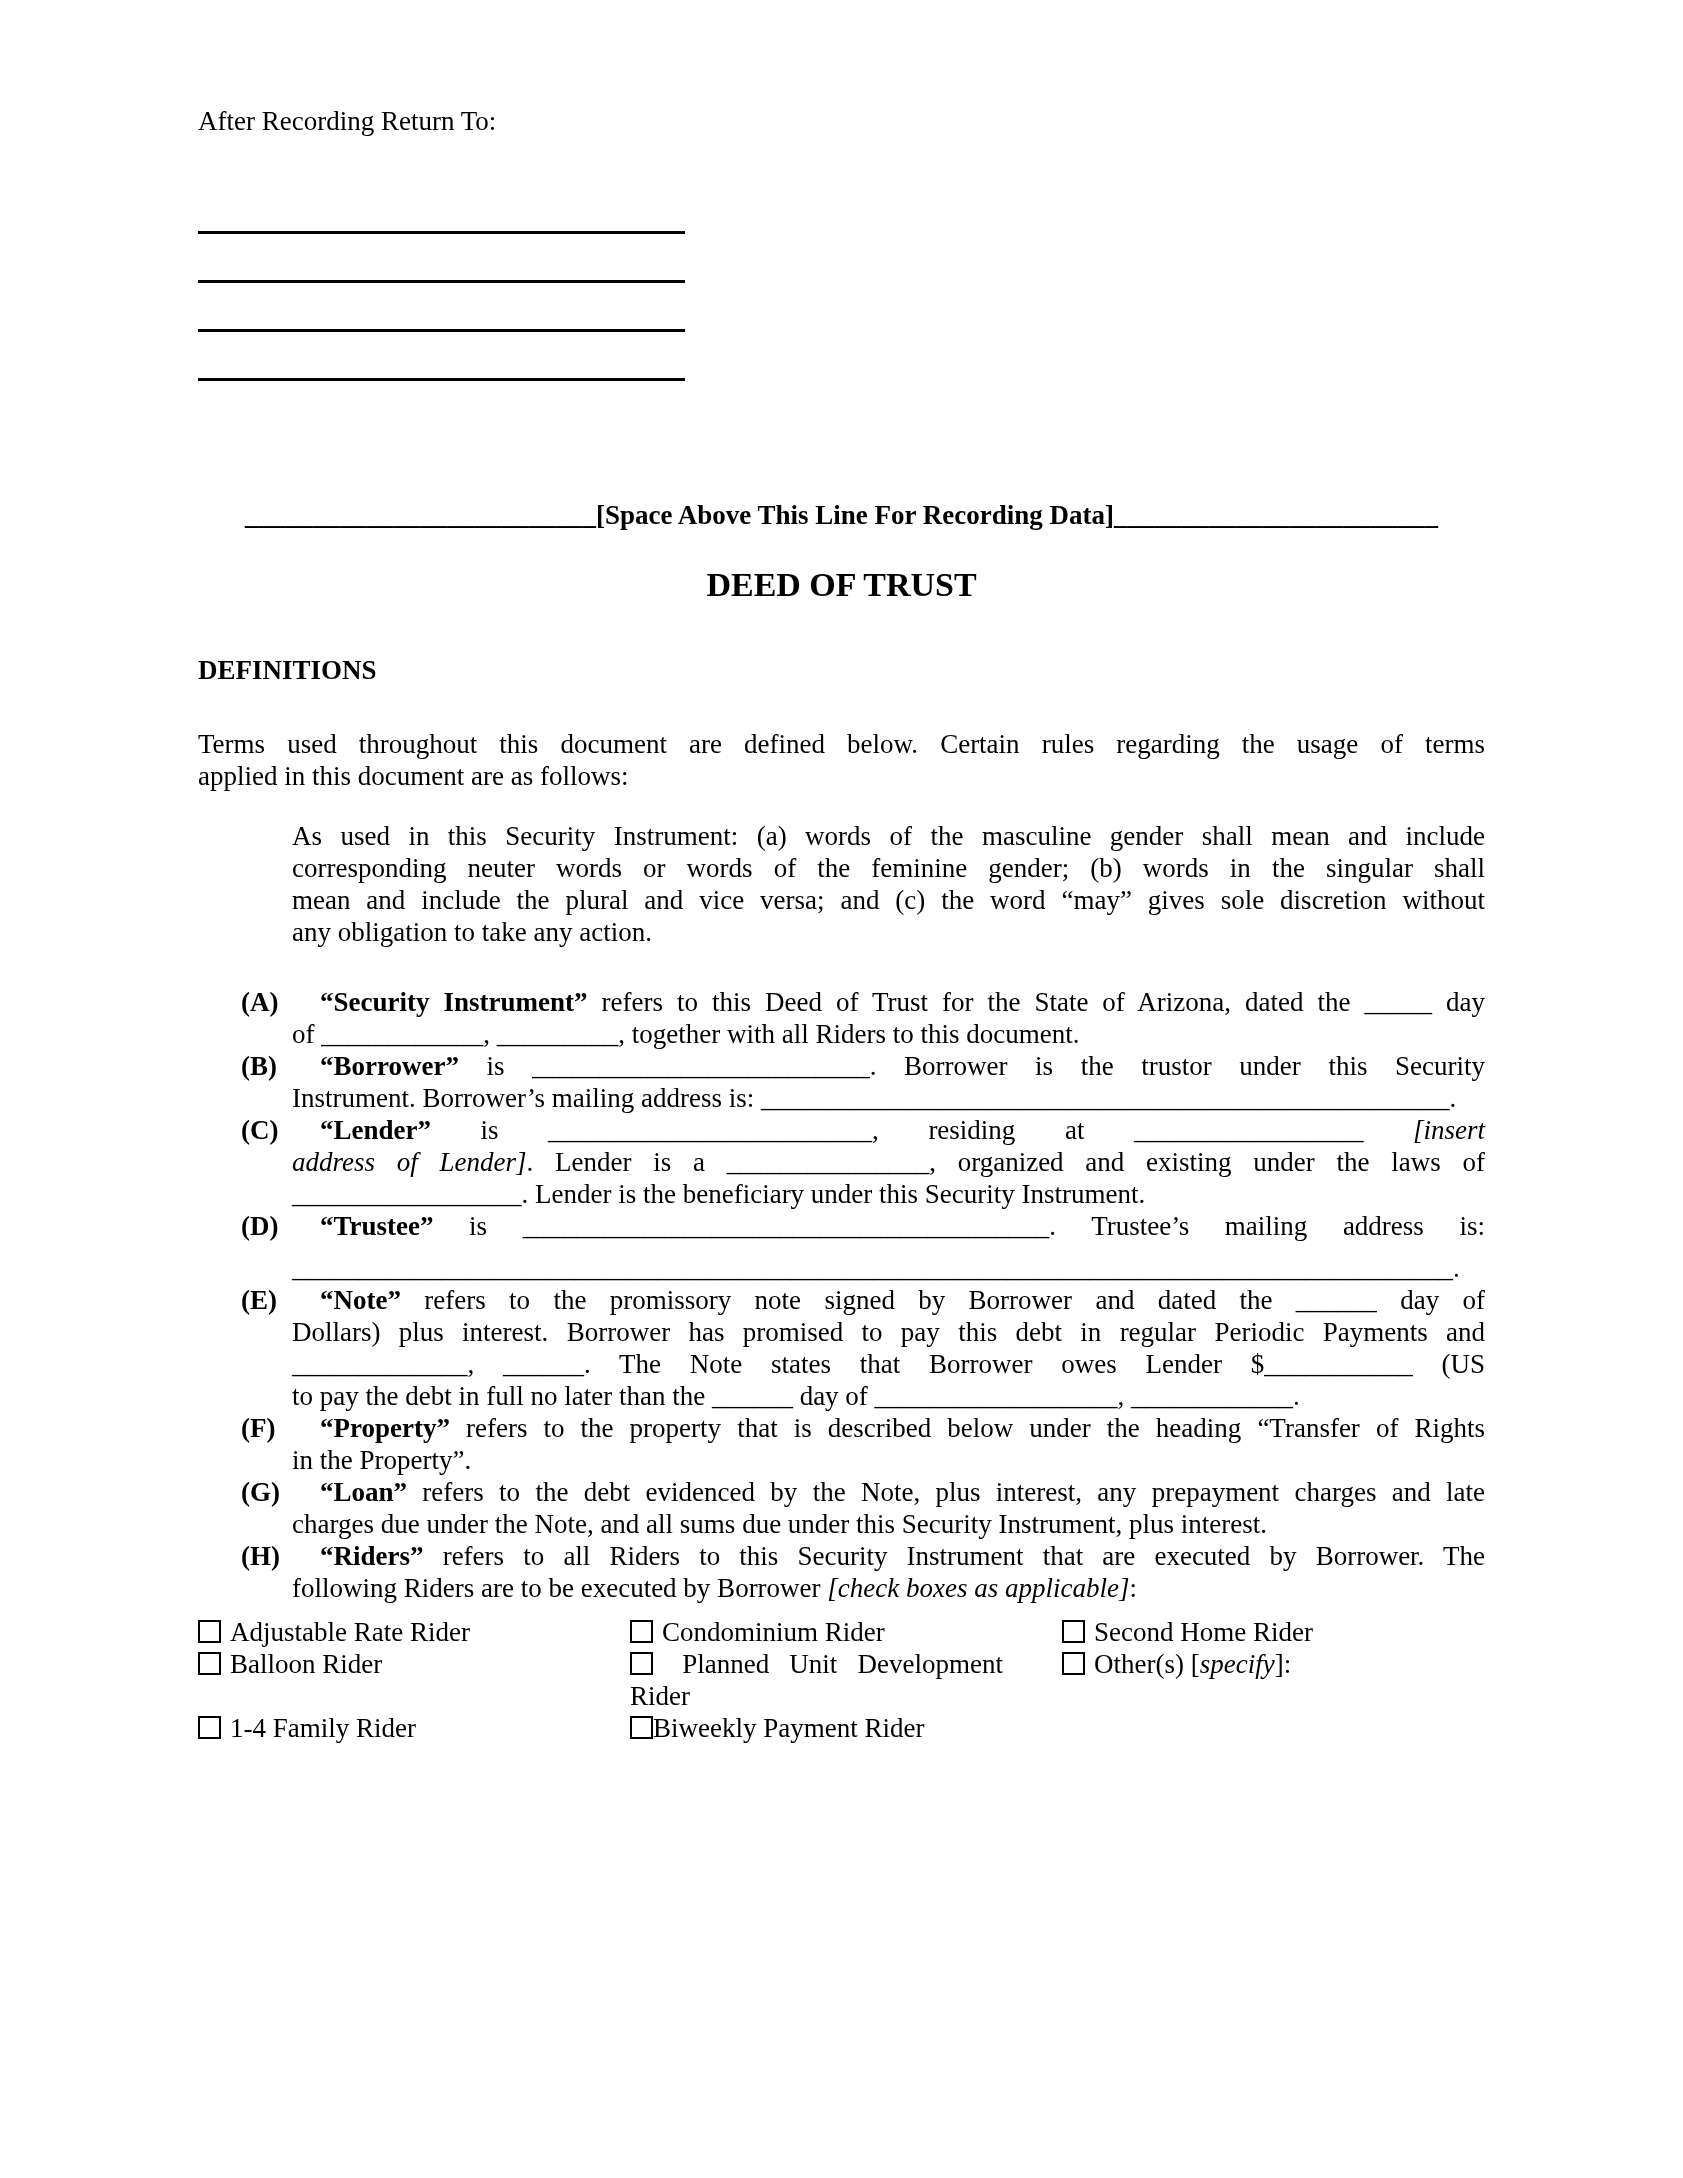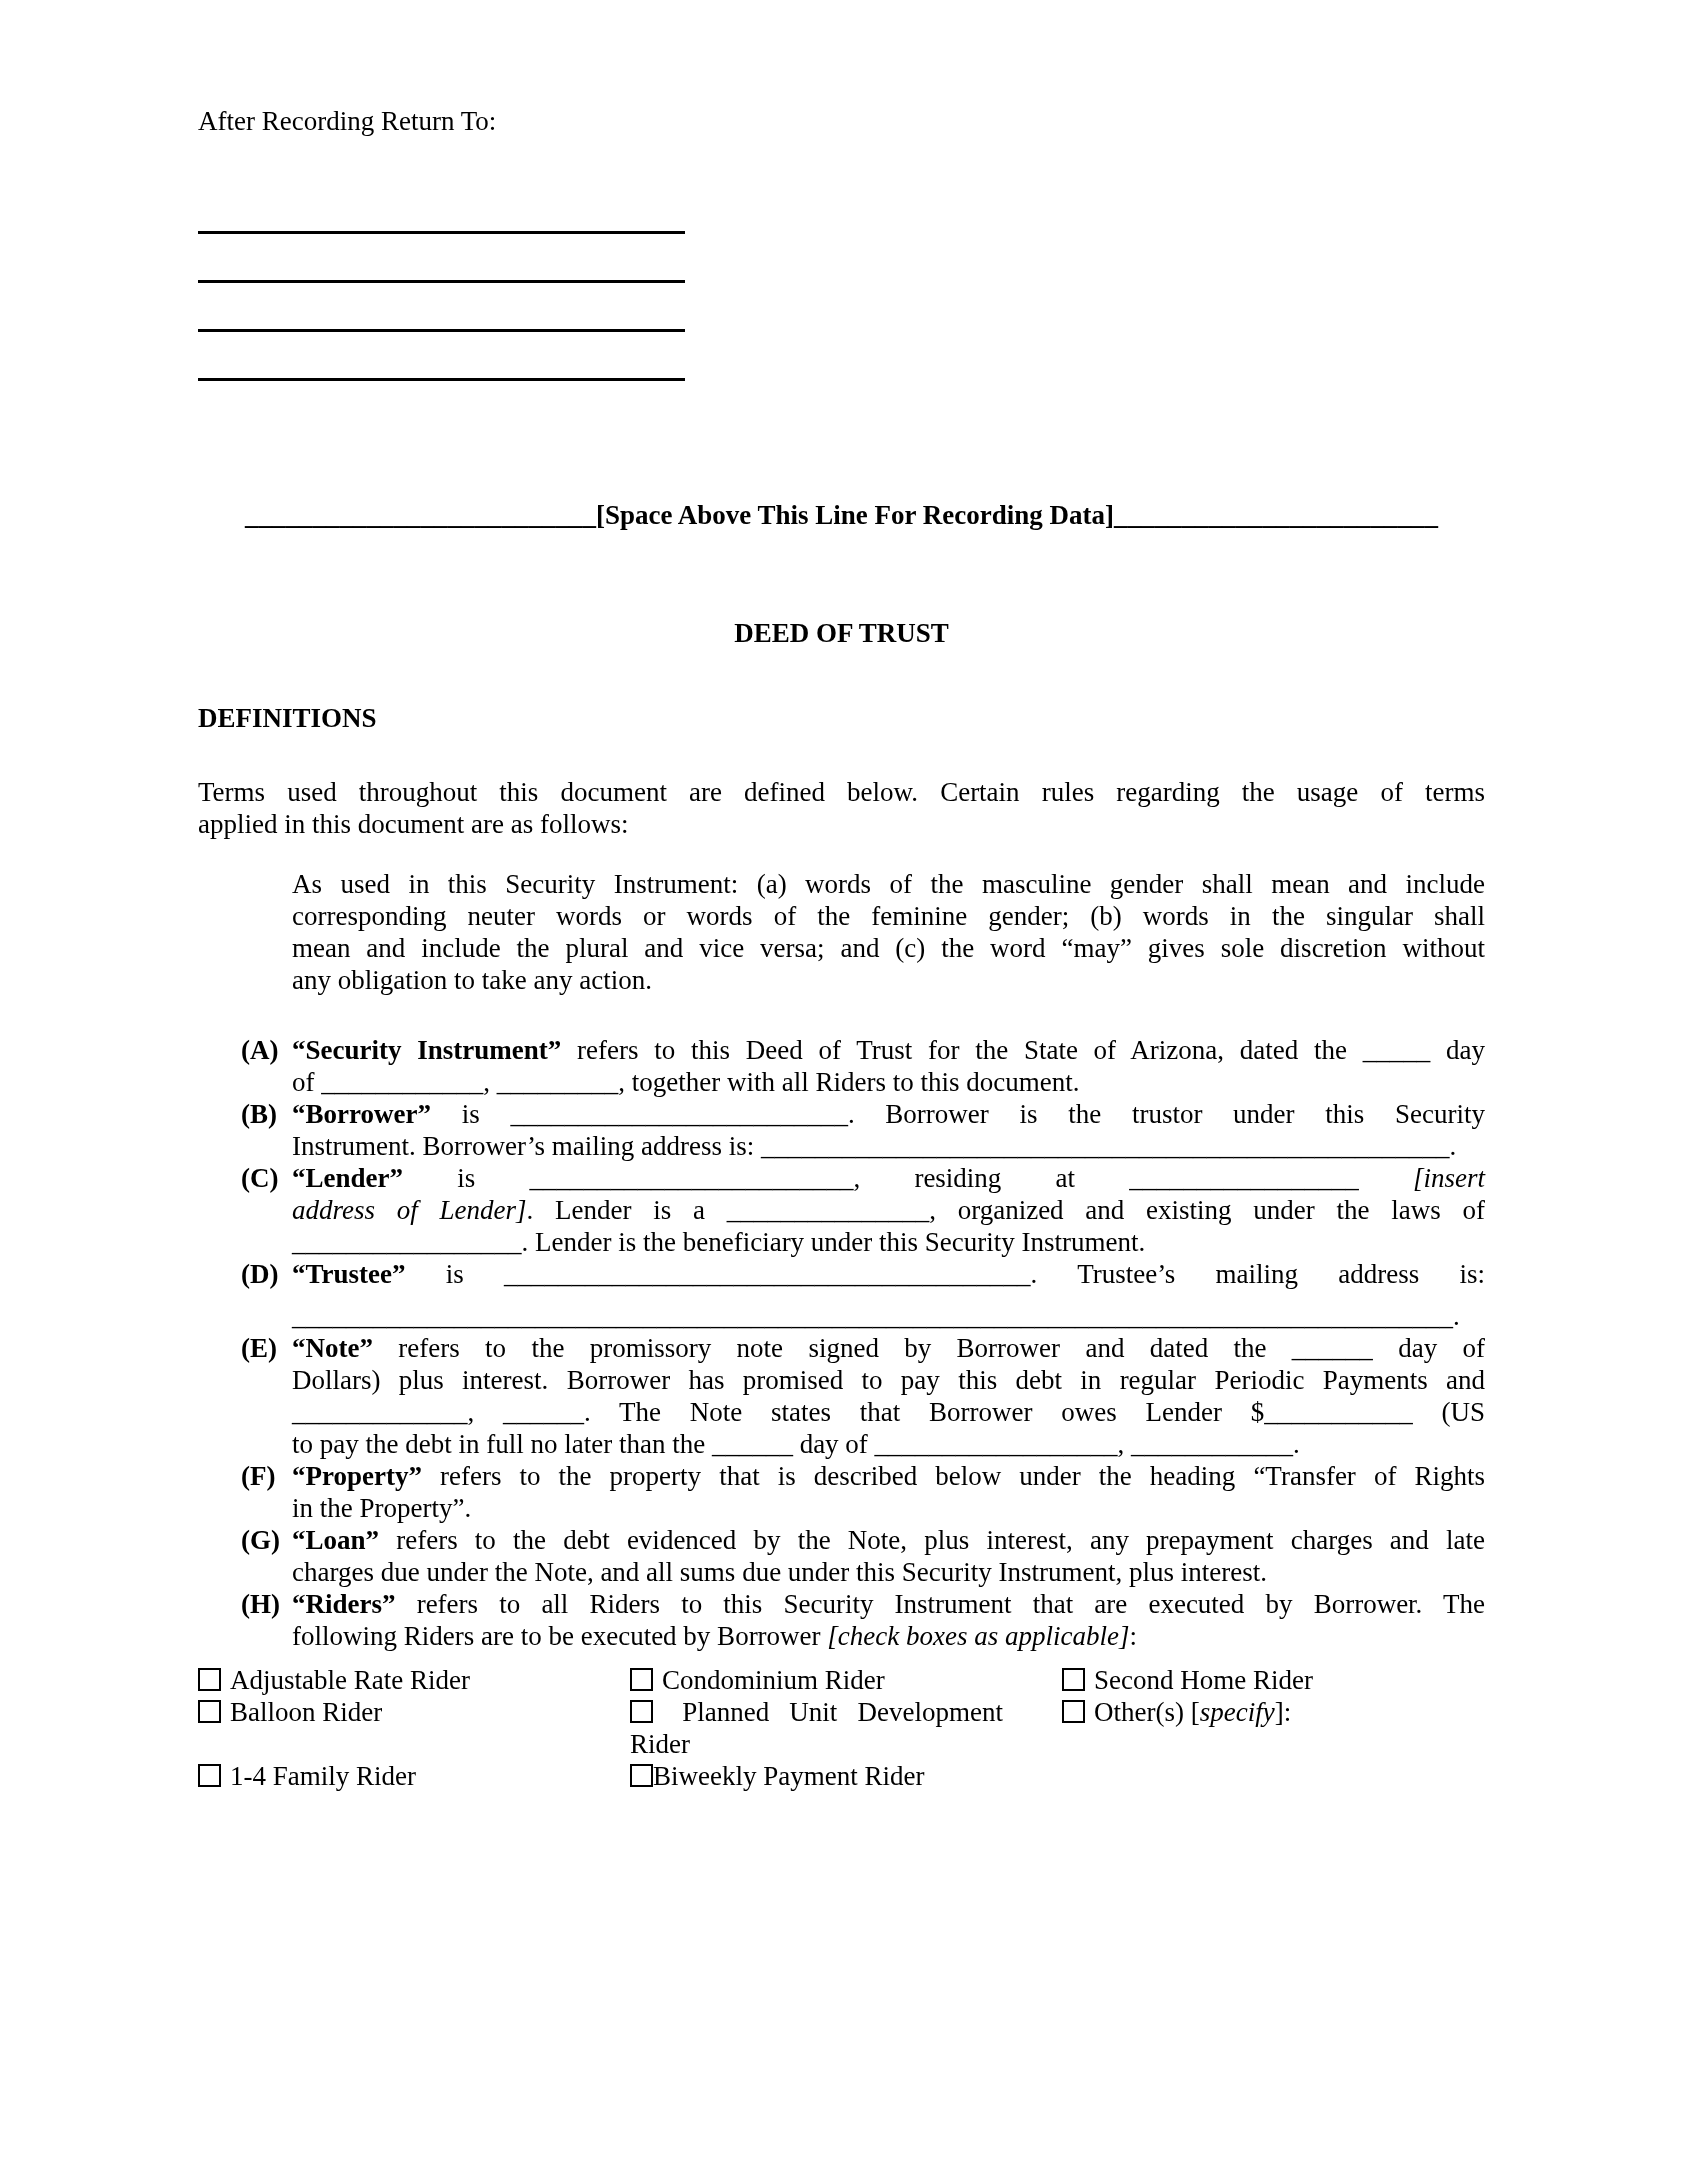--- a/index.html
+++ b/index.html
@@ -9,21 +9,21 @@
     font-family:"Liberation Serif", "DejaVu Serif", serif;
     font-size:27px; line-height:32px;
   }
   .content { padding:105px 198px 0 198px; width:1287px; }
 
   .ret-lines { margin-top:48px; }
   .ret-line { width:487px; height:46px; border-bottom:3px solid #000; }
 
   .divider-row { margin-top:118px; text-align:center; font-weight:bold; white-space:nowrap; }
 
-  .doc-title { margin-top:86px; text-align:center; font-weight:bold; font-size:27px; }
+  .doc-title { margin-top:38px; text-align:center; font-weight:bold; font-size:34px; }
 
   .defs-heading { margin-top:53px; font-weight:bold; }
 
   .intro { margin-top:42px; }
   .usage { margin-top:28px; padding-left:94px; }
 
   .jl  { text-align:justify; text-align-last:justify; }
   .jle { text-align:justify; } 
 
   .def-list { margin-top:38px; }
@@ -34,21 +34,21 @@
   .riders { margin-top:12px; display:grid; grid-template-columns:432px 432px 424px; }
   .rider-cell { }
   .rider-cell.wrapjust { text-align:justify; padding-right:59px; }
   .cb {
     display:inline-block; width:19px; height:19px;
     border:2px solid #000; margin-right:9px; vertical-align:-2px;
     background:#fff;
   }
   .cb.tight { margin-right:0; }
 
-  b { font-weight:bold; }
+  b { font-weight:bold;margin-left:28px; }
   i { font-style:italic; }
 </style>
 </head>
 <body>
 
 <div class="content">
 
   <div>After Recording Return To:</div>
 
   <div class="ret-lines">

